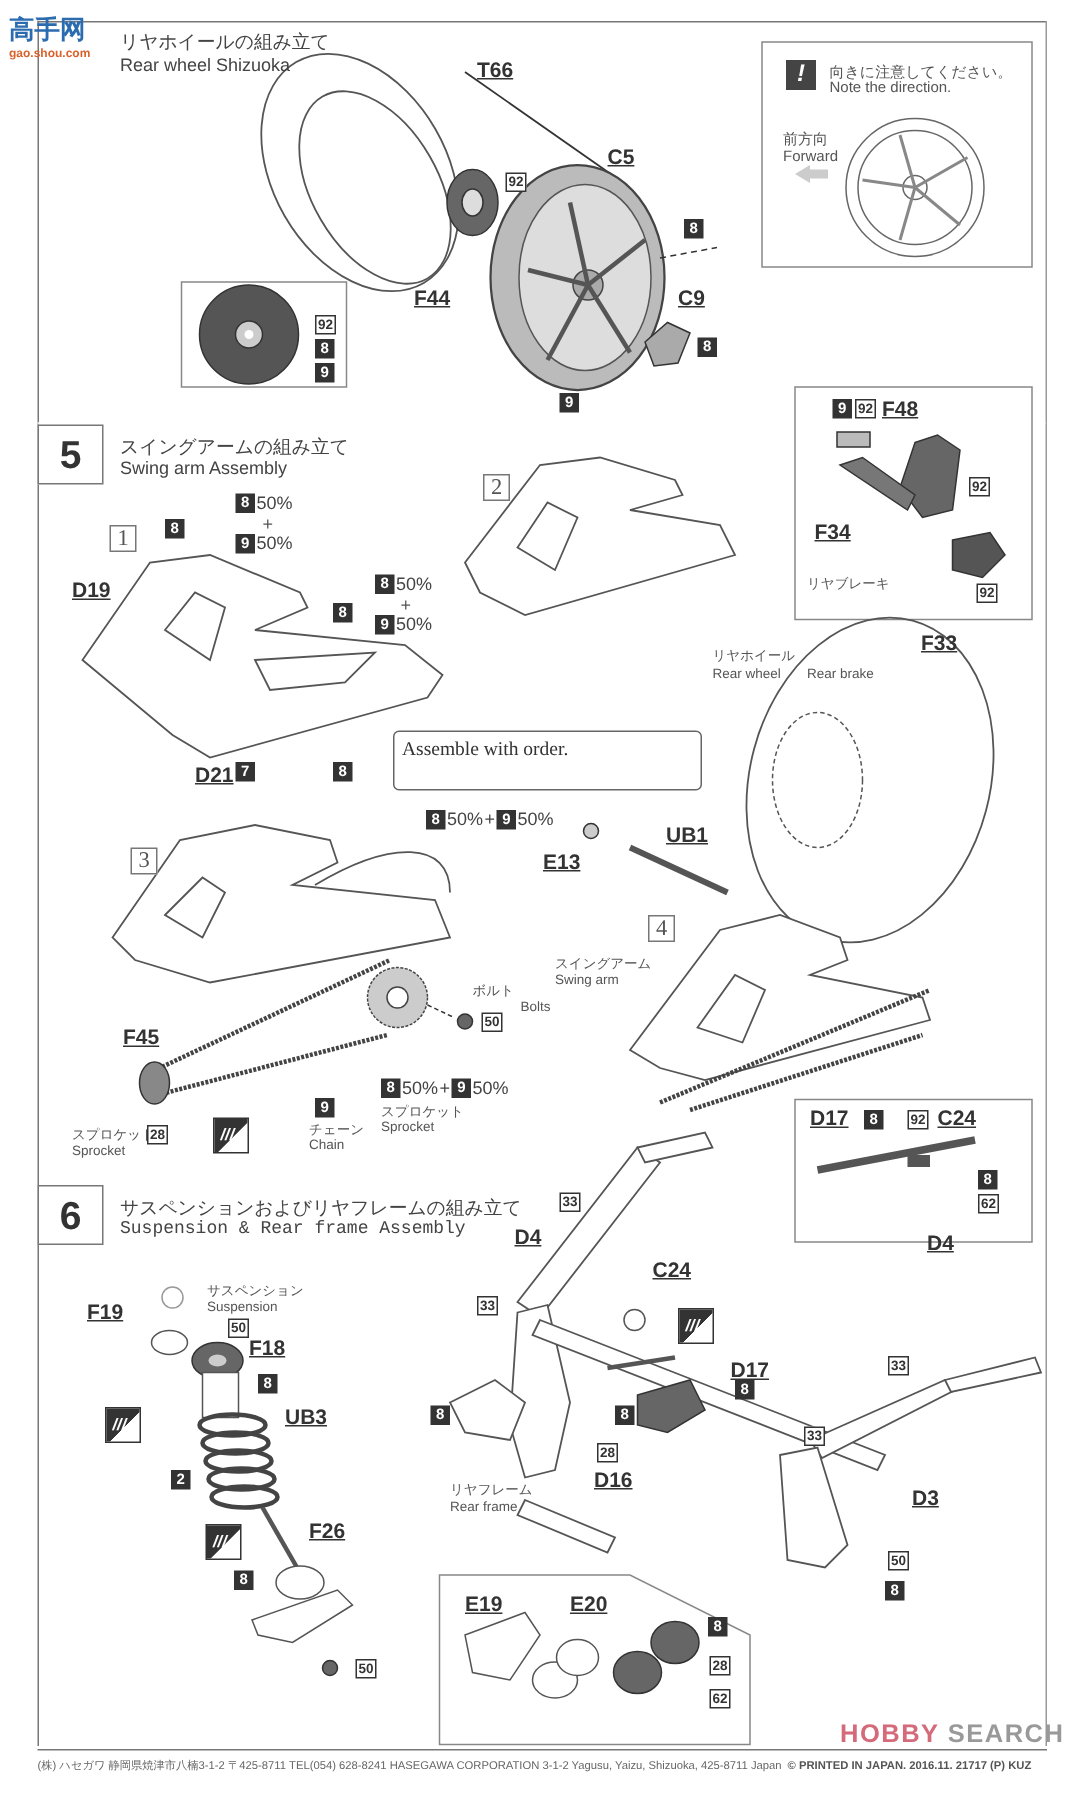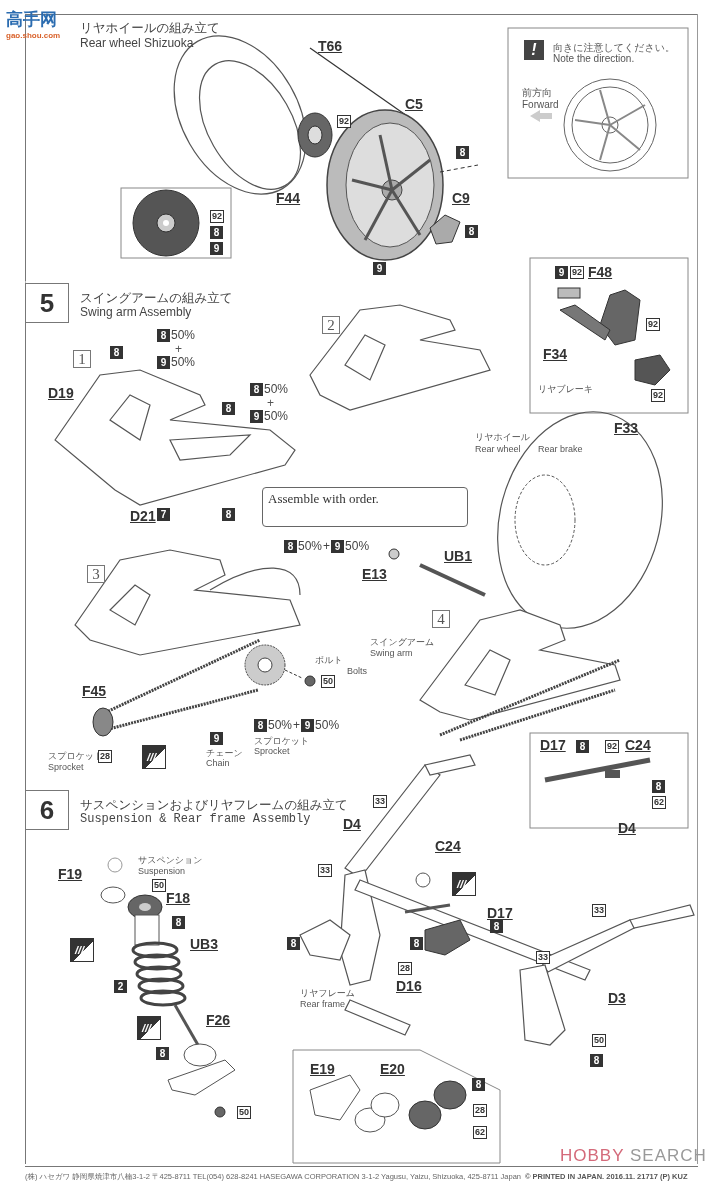--- a/index.html
+++ b/index.html
@@ -18,21 +18,21 @@
   .paint-mix .paint { position: static; }
   .small-jp { position: absolute; font-size: 9px; color: #555; white-space: nowrap; }
   .small-en { position: absolute; font-size: 9px; color: #555; white-space: nowrap; }
   .substep { position: absolute; width: 18px; height: 18px; border: 1px solid #777; font-family: "Liberation Serif", serif; font-size: 15px; color: #555; display: flex; align-items: center; justify-content: center; background: #fff; }
   .decal-icon { position: absolute; width: 24px; height: 24px; background: linear-gradient(135deg, #333 0%, #333 55%, #fff 56%, #fff 100%); border: 1px solid #333; }
   .decal-icon::after { content: "///"; position: absolute; left: 4px; top: 5px; color: #fff; font-size: 11px; font-weight: bold; font-style: italic; }
   .note-box { position: absolute; left: 262px; top: 487px; width: 206px; height: 40px; border: 1px solid #666; border-radius: 4px; font-family: "Liberation Serif", serif; font-size: 13px; color: #333; padding: 2px 5px; line-height: 17px; background: #fff; }
   svg.drawing { position: absolute; left: 0; top: 0; }
   .footer { position: absolute; left: 25px; top: 1172px; font-size: 7.5px; color: #666; white-space: nowrap; }
   .footer-right { position: absolute; left: 525px; top: 1172px; font-size: 7.5px; color: #555; font-weight: bold; white-space: nowrap; }
-  .watermark-hs { position: absolute; left: 560px; top: 1146px; font-size: 17px; font-weight: normal; letter-spacing: 1px; white-space: nowrap; text-align: right; }
+  .watermark-hs { position: absolute; left: 560px; top: 1146px; font-size: 17px; font-weight: bold; letter-spacing: 1px; white-space: nowrap; text-align: right; }
   .watermark-hs .h1 { color: #d46a7a; }
   .watermark-hs .h2 { color: #999; }
   .logo-corner { position: absolute; left: 6px; top: 8px; width: 62px; height: 42px; }
   .logo-corner .logo-txt { font-size: 17px; font-weight: bold; color: #2b6cb0; }
   .logo-corner .logo-url { font-size: 8px; font-weight: bold; color: #d9622b; }
   .warn-icon { position: absolute; left: 524px; top: 40px; width: 20px; height: 20px; background: #444; color: #fff; font-size: 16px; font-weight: bold; font-style: italic; text-align: center; line-height: 20px; }
 </style>
 </head>
 <body>
 

